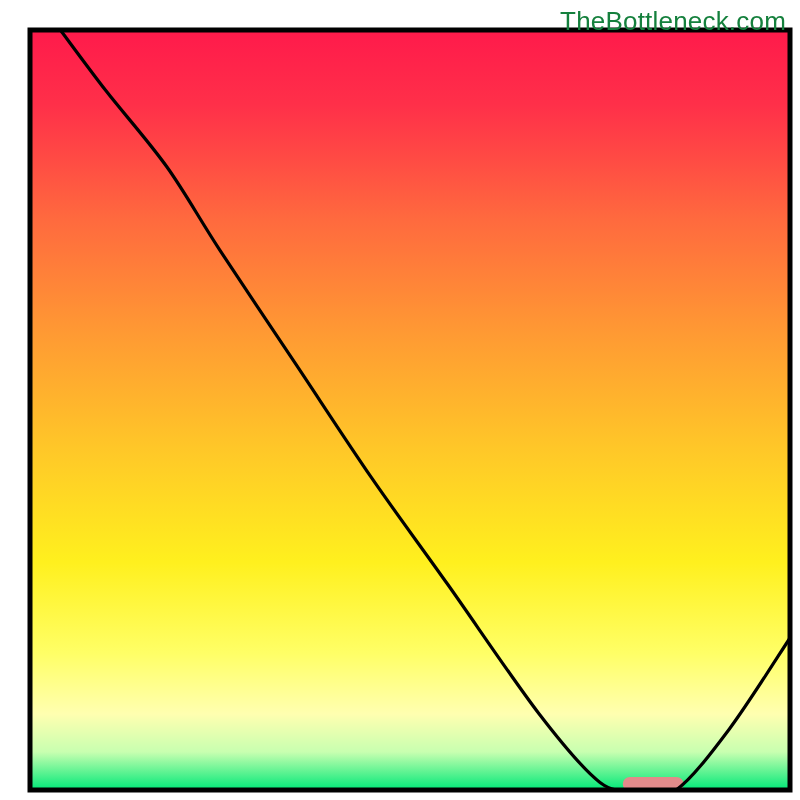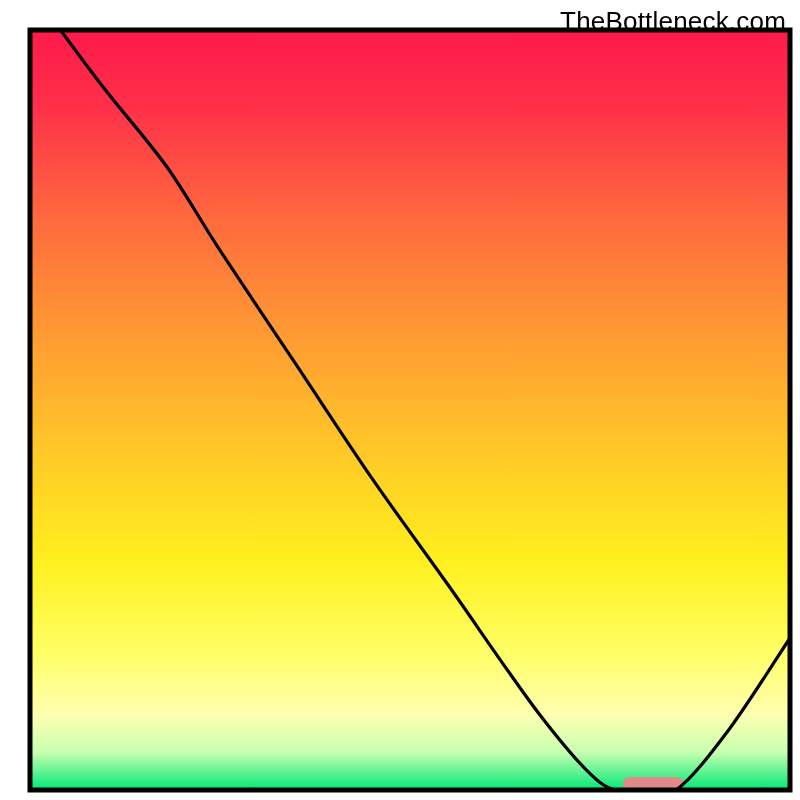--- a/index.html
+++ b/index.html
@@ -12,21 +12,21 @@
   }
   .wrap {
     position: relative;
     width: 800px;
     height: 800px;
   }
   .watermark {
     position: absolute;
     top: 6px;
     right: 14px;
-    color: #000000;
+    color: #15803d;
     font-size: 26px;
     font-weight: 400;
     letter-spacing: 0.2px;
     z-index: 50;
   }
   svg.chart {
     position: absolute;
     left: 0;
     top: 0;
     width: 800px;

